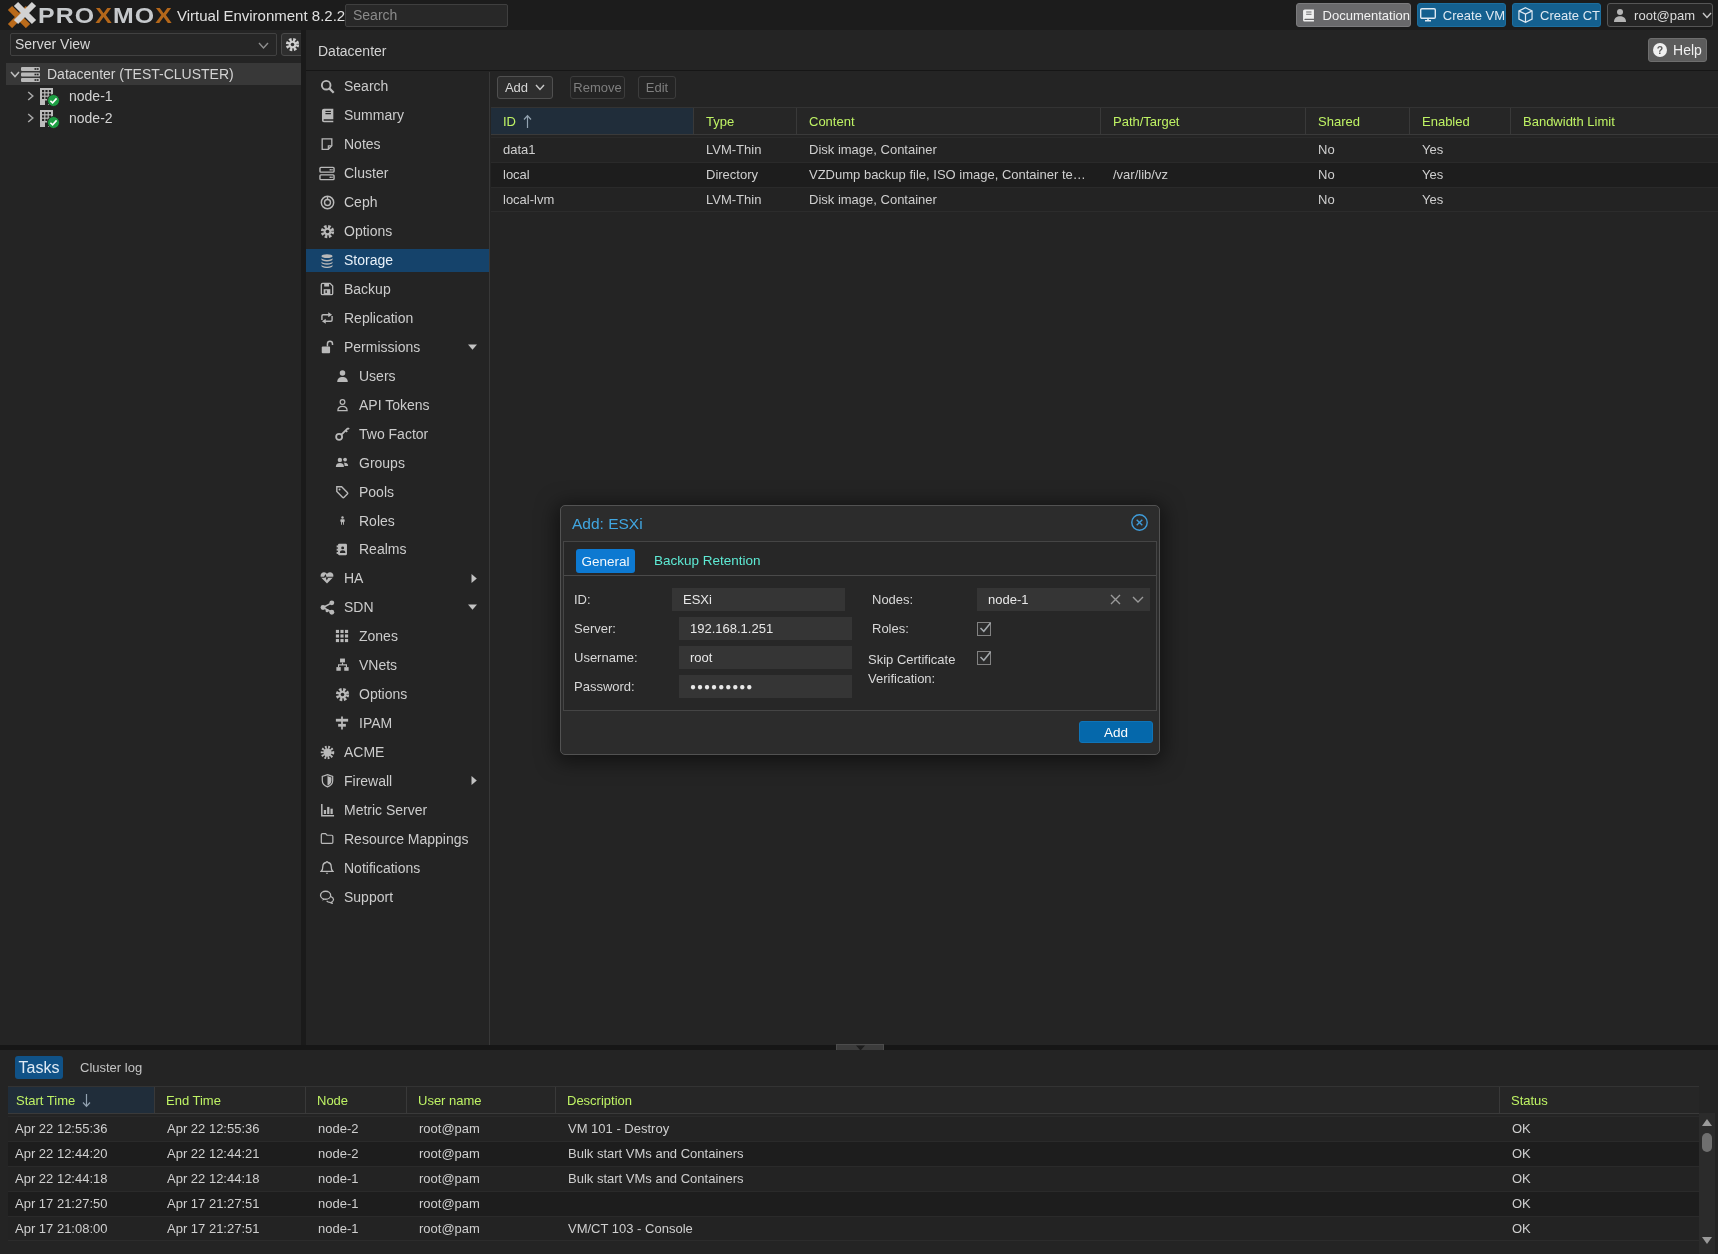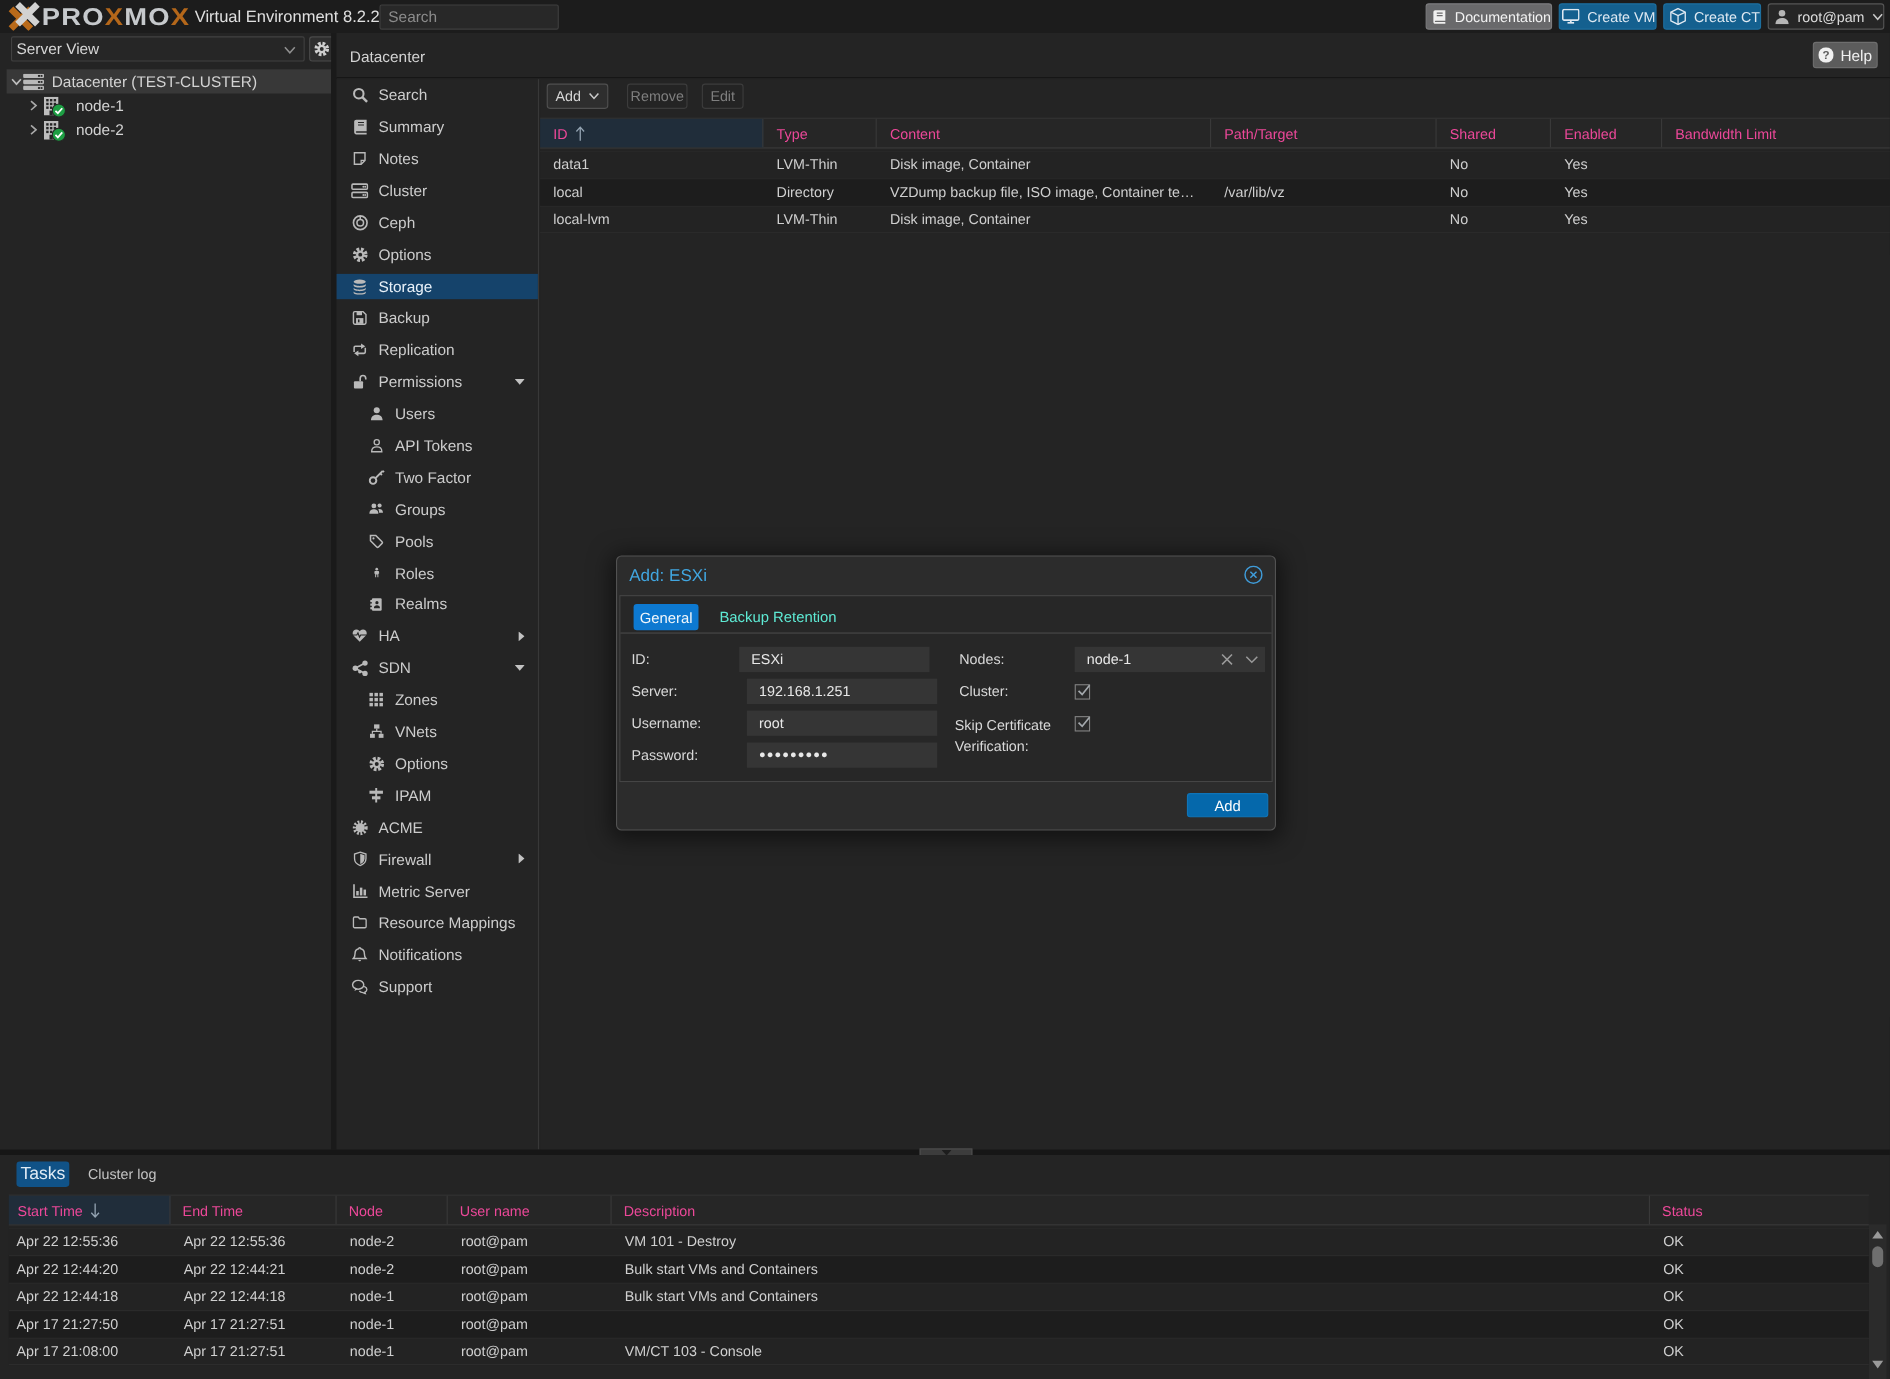--- a/index.html
+++ b/index.html
@@ -38,21 +38,21 @@
 .mi.sel::before { content:""; position:absolute; left:0; right:0; top:3px; bottom:3px; background:#15436b; z-index:-1; }
 .mi .arr { position:absolute; right:12px; }
 
 #content { position:absolute; left:491px; top:72px; width:1227px; height:973px; background:#242424; }
 .cbtn { position:absolute; top:4px; height:23px; border-radius:3px; font-size:13px; display:flex; align-items:center; justify-content:center; }
 #add-b { left:6px; width:56px; background:#2e2e2e; border:1px solid #505050; color:#d6d6d6; gap:7px;}
 #rem-b { left:79px; width:55px; border:1px solid #3c3c3c; color:#7f7f7f; }
 #edit-b { left:147px; width:38px; border:1px solid #3c3c3c; color:#7f7f7f; }
 
 .ghead { position:absolute; background:#262626; }
-.ghead .cell { position:absolute; top:0; height:100%; border-right:1px solid #393939; display:flex; align-items:center; padding-left:12px; font-size:13px; color:#ec4899; }
+.ghead .cell { position:absolute; top:0; height:100%; border-right:1px solid #393939; display:flex; align-items:center; padding-left:12px; font-size:13px; color:#bef264; }
 .ghead .cell.sorted { background:#202d3a; }
 .grow { position:absolute; height:25px; box-shadow:inset 0 1px 0 #2a2a2a; }
 .grow .cell { position:absolute; top:0; height:100%; display:flex; align-items:center; padding-left:12px; font-size:13px; color:#cfcfcf; overflow:hidden; white-space:nowrap; }
 .odd { background:#232323; }
 .even { background:#1d1d1d; }
 .rowline { border-bottom:1px solid #2c2c2c; }
 
 #hsplit { position:absolute; left:0; top:1045px; width:1718px; height:5px; background:#161616; }
 #hgrip { position:absolute; left:836px; top:1044px; width:48px; height:7px; background:#3c3c3c; border:1px solid #4c4c4c; display:flex; align-items:center; justify-content:center; }
 #tasks { position:absolute; left:0; top:1050px; width:1718px; height:204px; background:#242424; }
@@ -578,21 +578,21 @@
     <div class="finput" style="left:115px; top:133px; font-size:10px; letter-spacing:1px;">●●●●●●●●●</div>
     <div class="flabel" style="left:308px; top:50px;">Nodes:</div>
     <div class="finput" style="left:413px; top:46px; width:173px;">node-1
       <svg style="position:absolute; right:29px; top:6px;" width="11" height="11" viewBox="0 0 11 11">
           <path d="M1 1 L10 10 M10 1 L1 10" stroke="#9a9a9a" stroke-width="1.4"></path>
         </svg>
       <svg style="position:absolute; right:6px; top:8px;" width="12" height="8" viewBox="0 0 12 8">
           <path d="M1 1 L6 6 L11 1" stroke="#9a9a9a" stroke-width="1.4" fill="none"></path>
         </svg>
     </div>
-    <div class="flabel" style="left:308px; top:79px;">Cluster:</div>
+    <div class="flabel" style="left:308px; top:79px;">Roles:</div>
     <div class="cbx" style="left:413px; top:80px;">
         <svg style="position:absolute; left:1px; top:-1px; overflow:visible;" width="13" height="13" viewBox="0 0 13 13">
           <path d="M1.5 6 L4.8 9.3 L11.5 1" stroke="#a4a9ad" stroke-width="1.5" fill="none"></path>
         </svg>
       </div>
     <div class="flabel" style="left:304px; top:108px; line-height:19px;">Skip Certificate<br>Verification:</div>
     <div class="cbx" style="left:413px; top:109px;">
         <svg style="position:absolute; left:1px; top:-1px; overflow:visible;" width="13" height="13" viewBox="0 0 13 13">
           <path d="M1.5 6 L4.8 9.3 L11.5 1" stroke="#a4a9ad" stroke-width="1.5" fill="none"></path>
         </svg>

